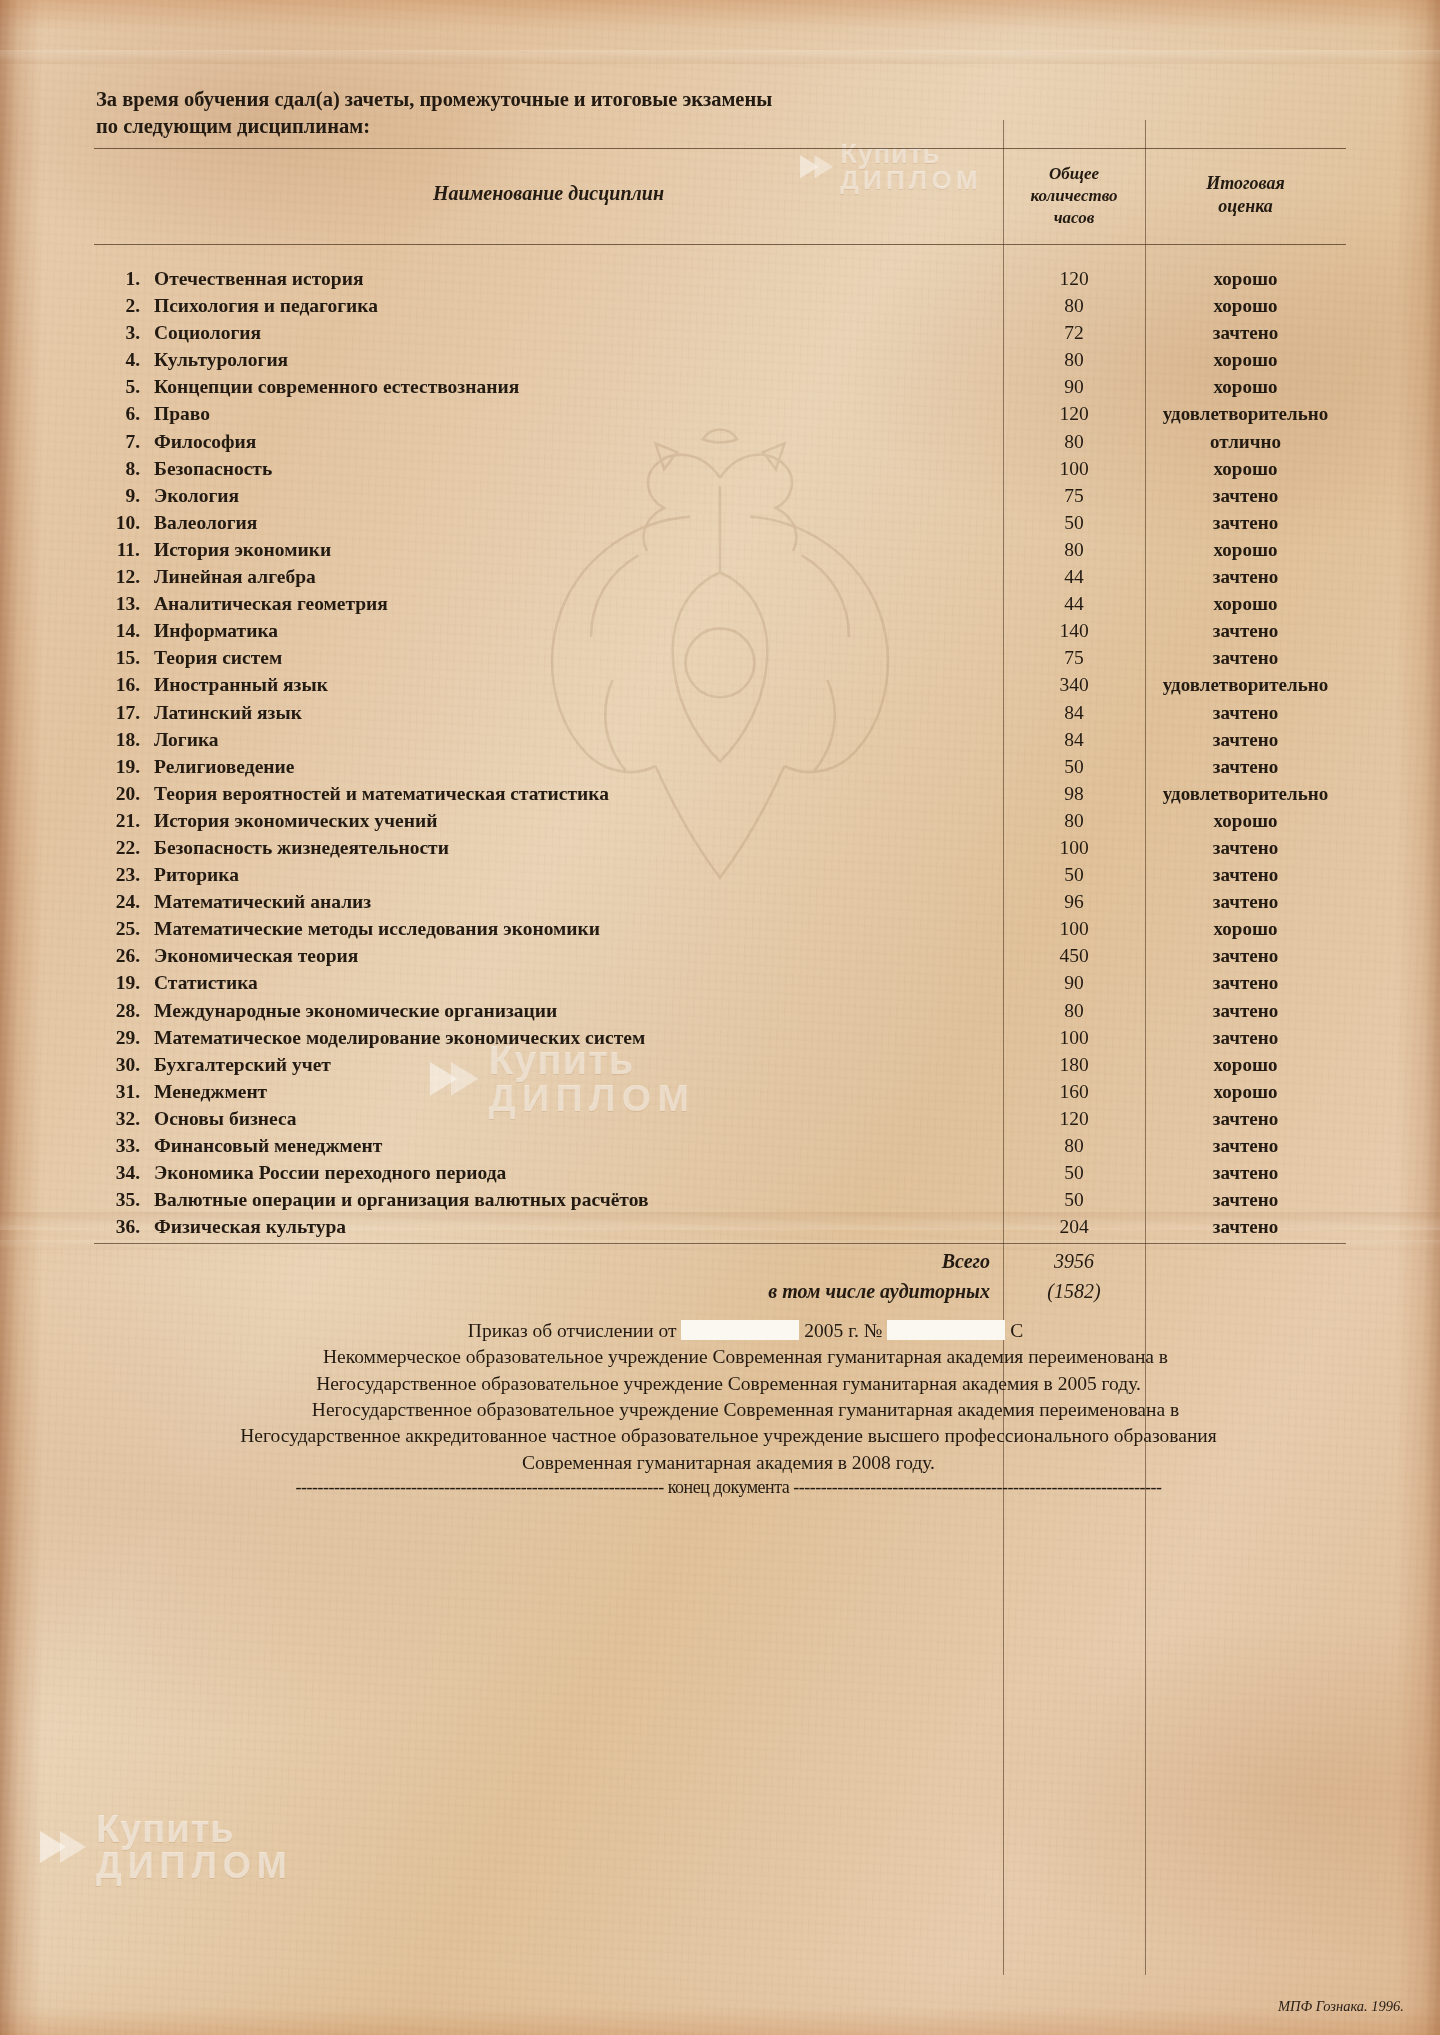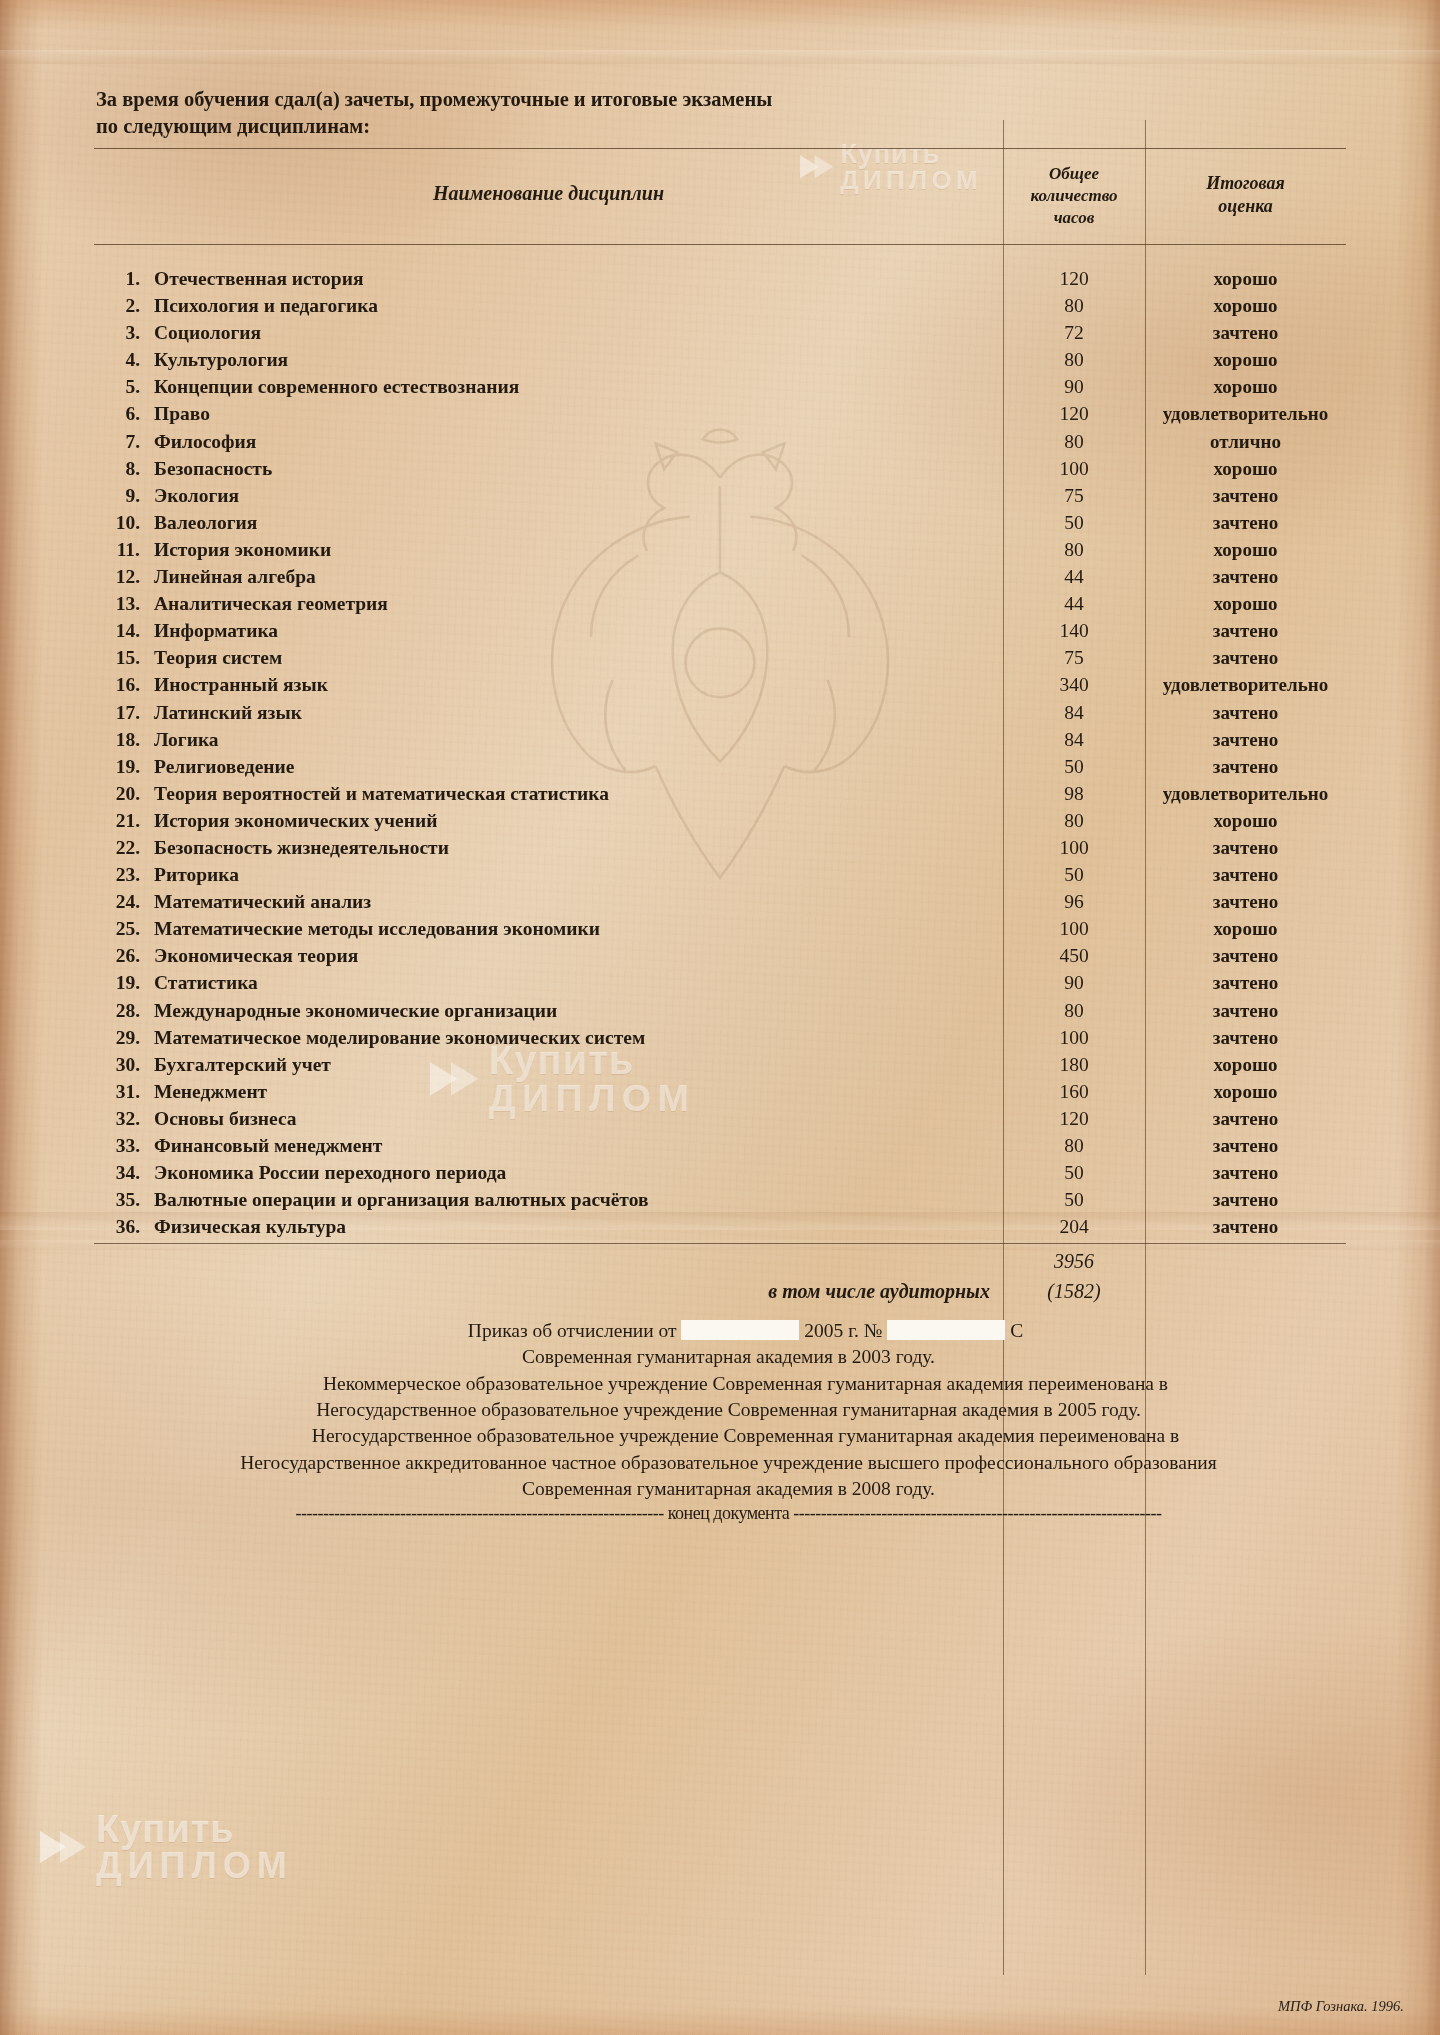--- a/index.html
+++ b/index.html
@@ -575,37 +575,37 @@
           <span class="name">Физическая культура</span>
           <span class="hours">204</span>
           <span class="grade">зачтено</span>
         </div>
       </div>
 
     <div class="rule-after-rows"></div>
 
     <div class="totals">
       <div class="t-row">
+        <div class="t-label">Всего</div>
         <div class="t-value">3956</div>
       </div>
       <div class="t-row">
         <div class="t-label">в том числе аудиторных</div>
         <div class="t-value">(1582)</div>
       </div>
     </div>
 
     <div class="notes">
       <p class="indent">
         <span>Приказ об отчислении от</span>
         <span class="redacted r1"></span>
         <span>2005 г. №</span>
         <span class="redacted r2"></span>
         <span>С</span>
       </p>
-      <p>Современная гуманитарная академия в 2003 году.</p>
       <p class="indent">Некоммерческое образовательное учреждение  Современная гуманитарная академия  переименована  в</p>
       <p>Негосударственное образовательное учреждение Современная гуманитарная академия  в 2005 году.</p>
       <p class="indent">Негосударственное образовательное учреждение Современная гуманитарная академия  переименована в</p>
       <p>Негосударственное аккредитованное частное образовательное учреждение высшего профессионального образования</p>
       <p>Современная гуманитарная академия  в 2008 году.</p>
       <p class="end-line">------------------------------------------------------------------- конец документа -------------------------------------------------------------------</p>
     </div>
 
     <div class="footer-mark">МПФ Гознака. 1996.</div>
   </div>

